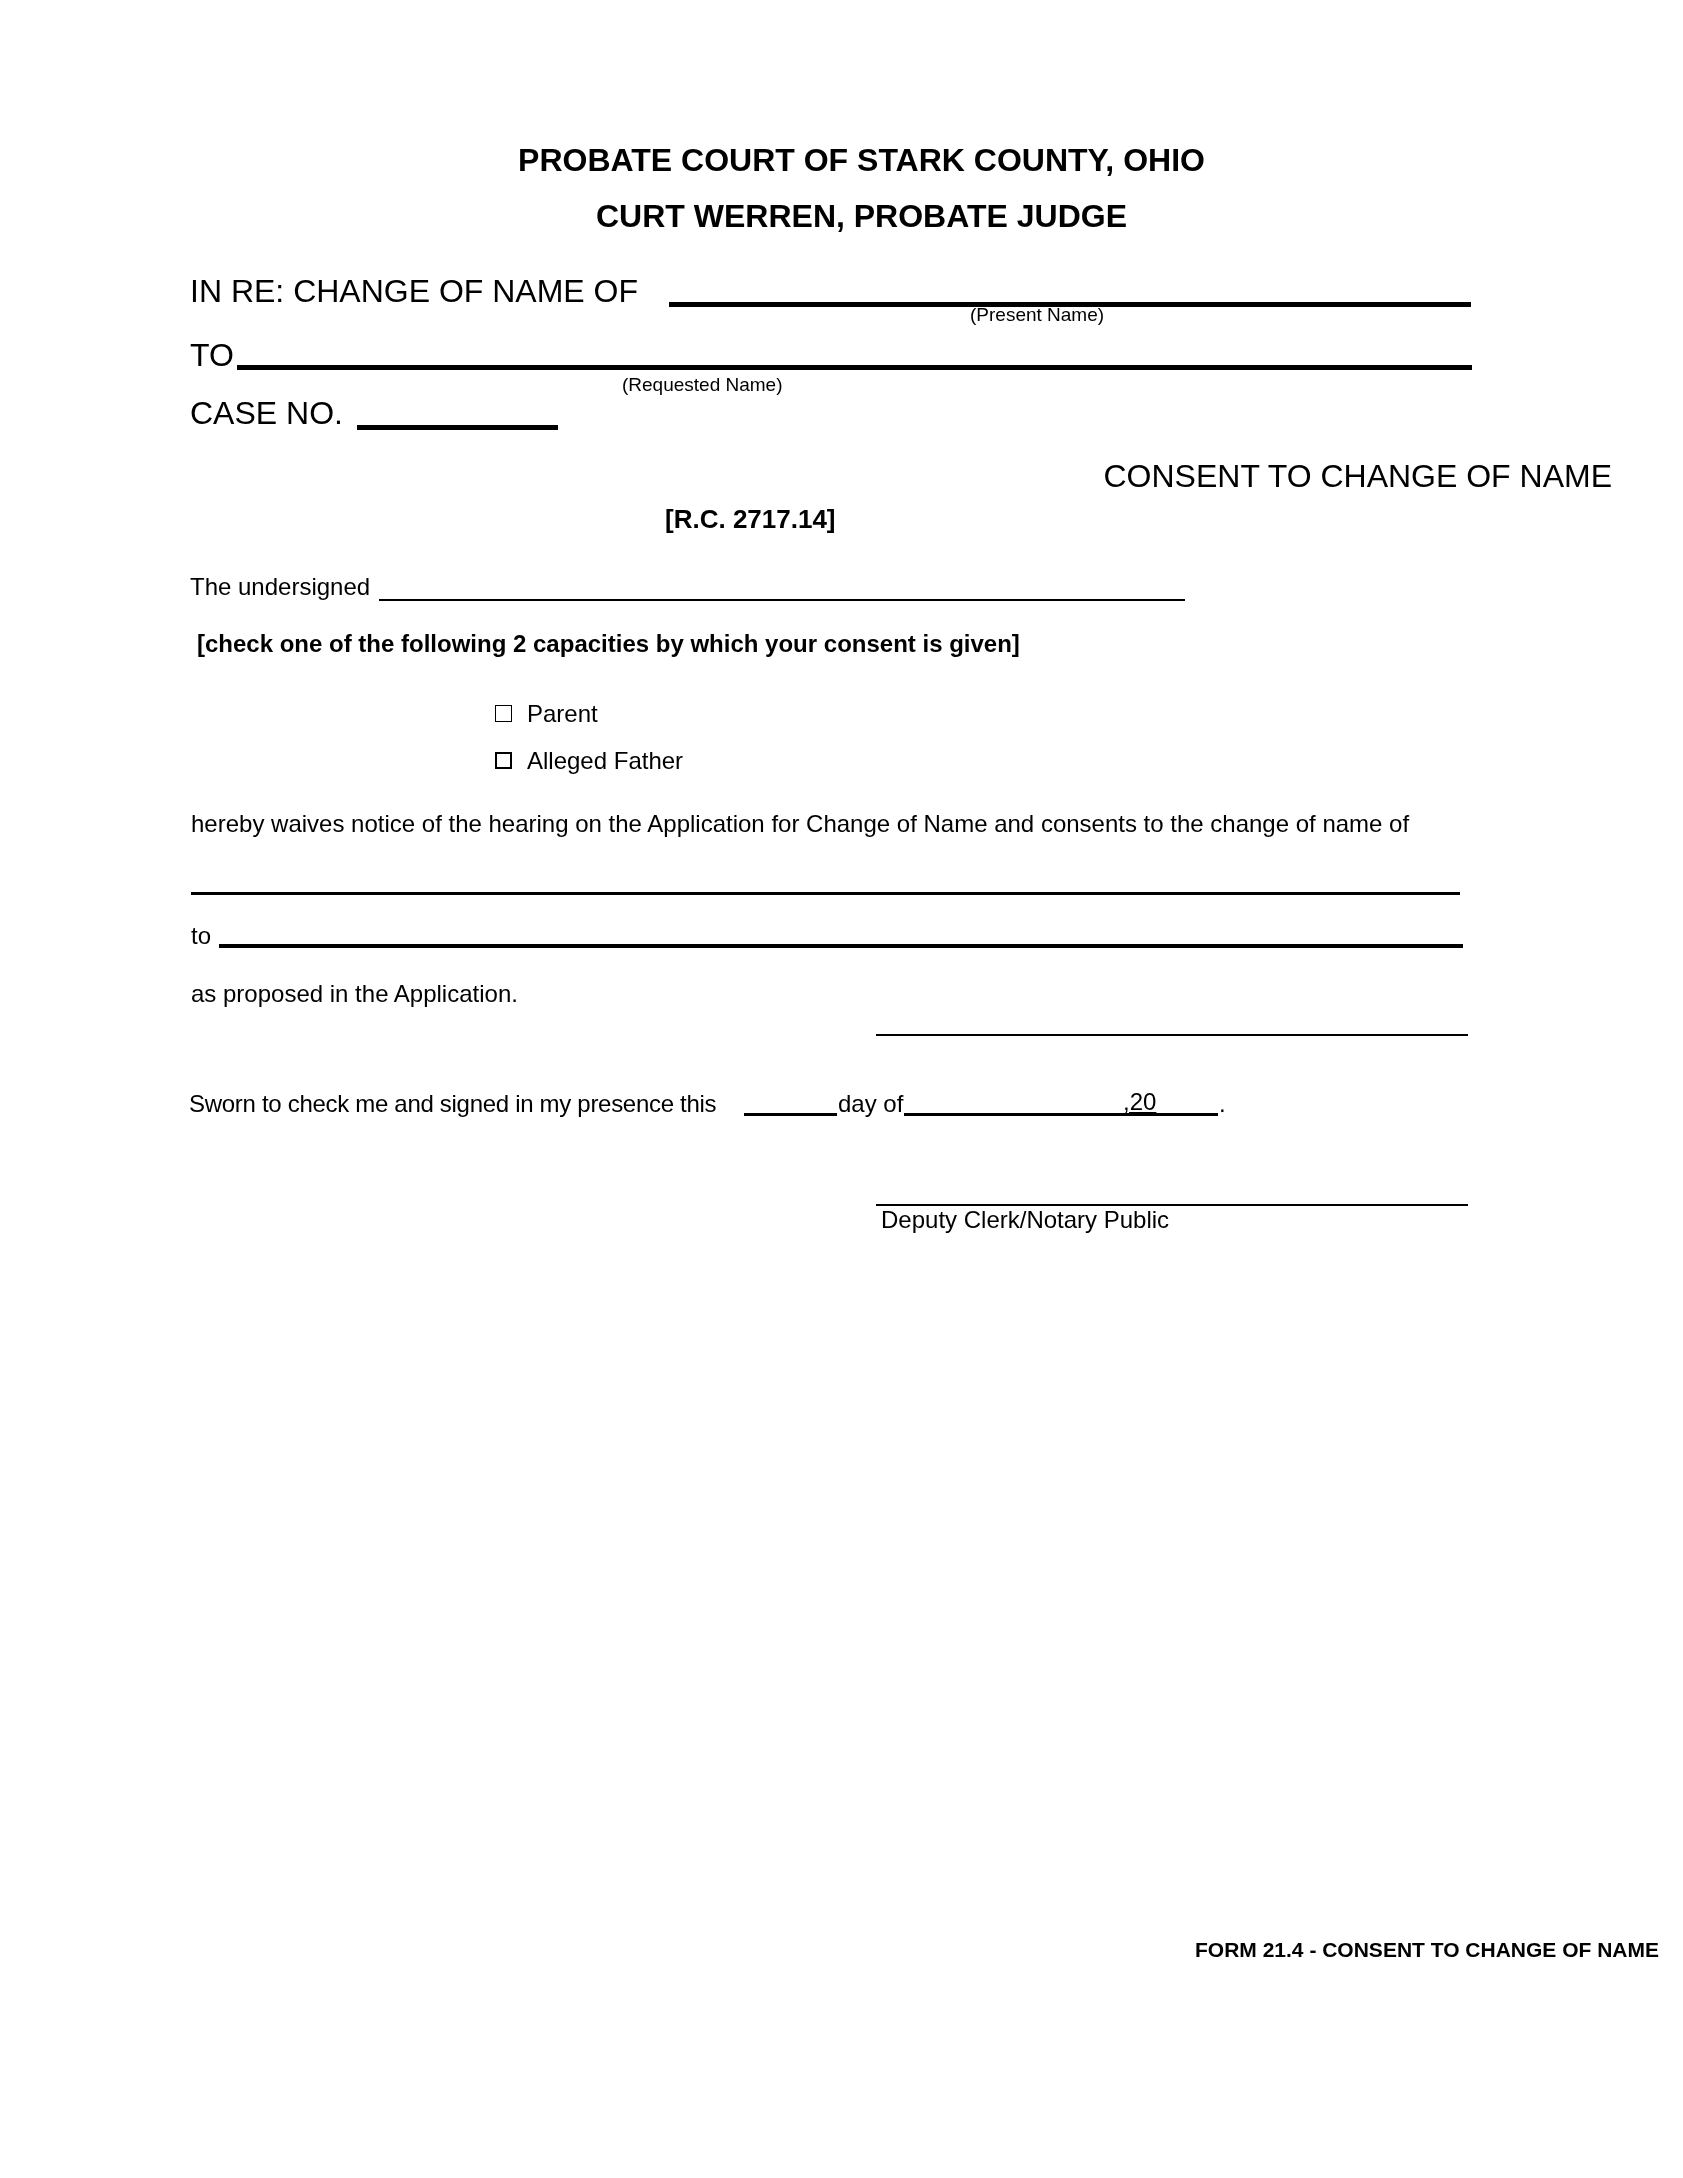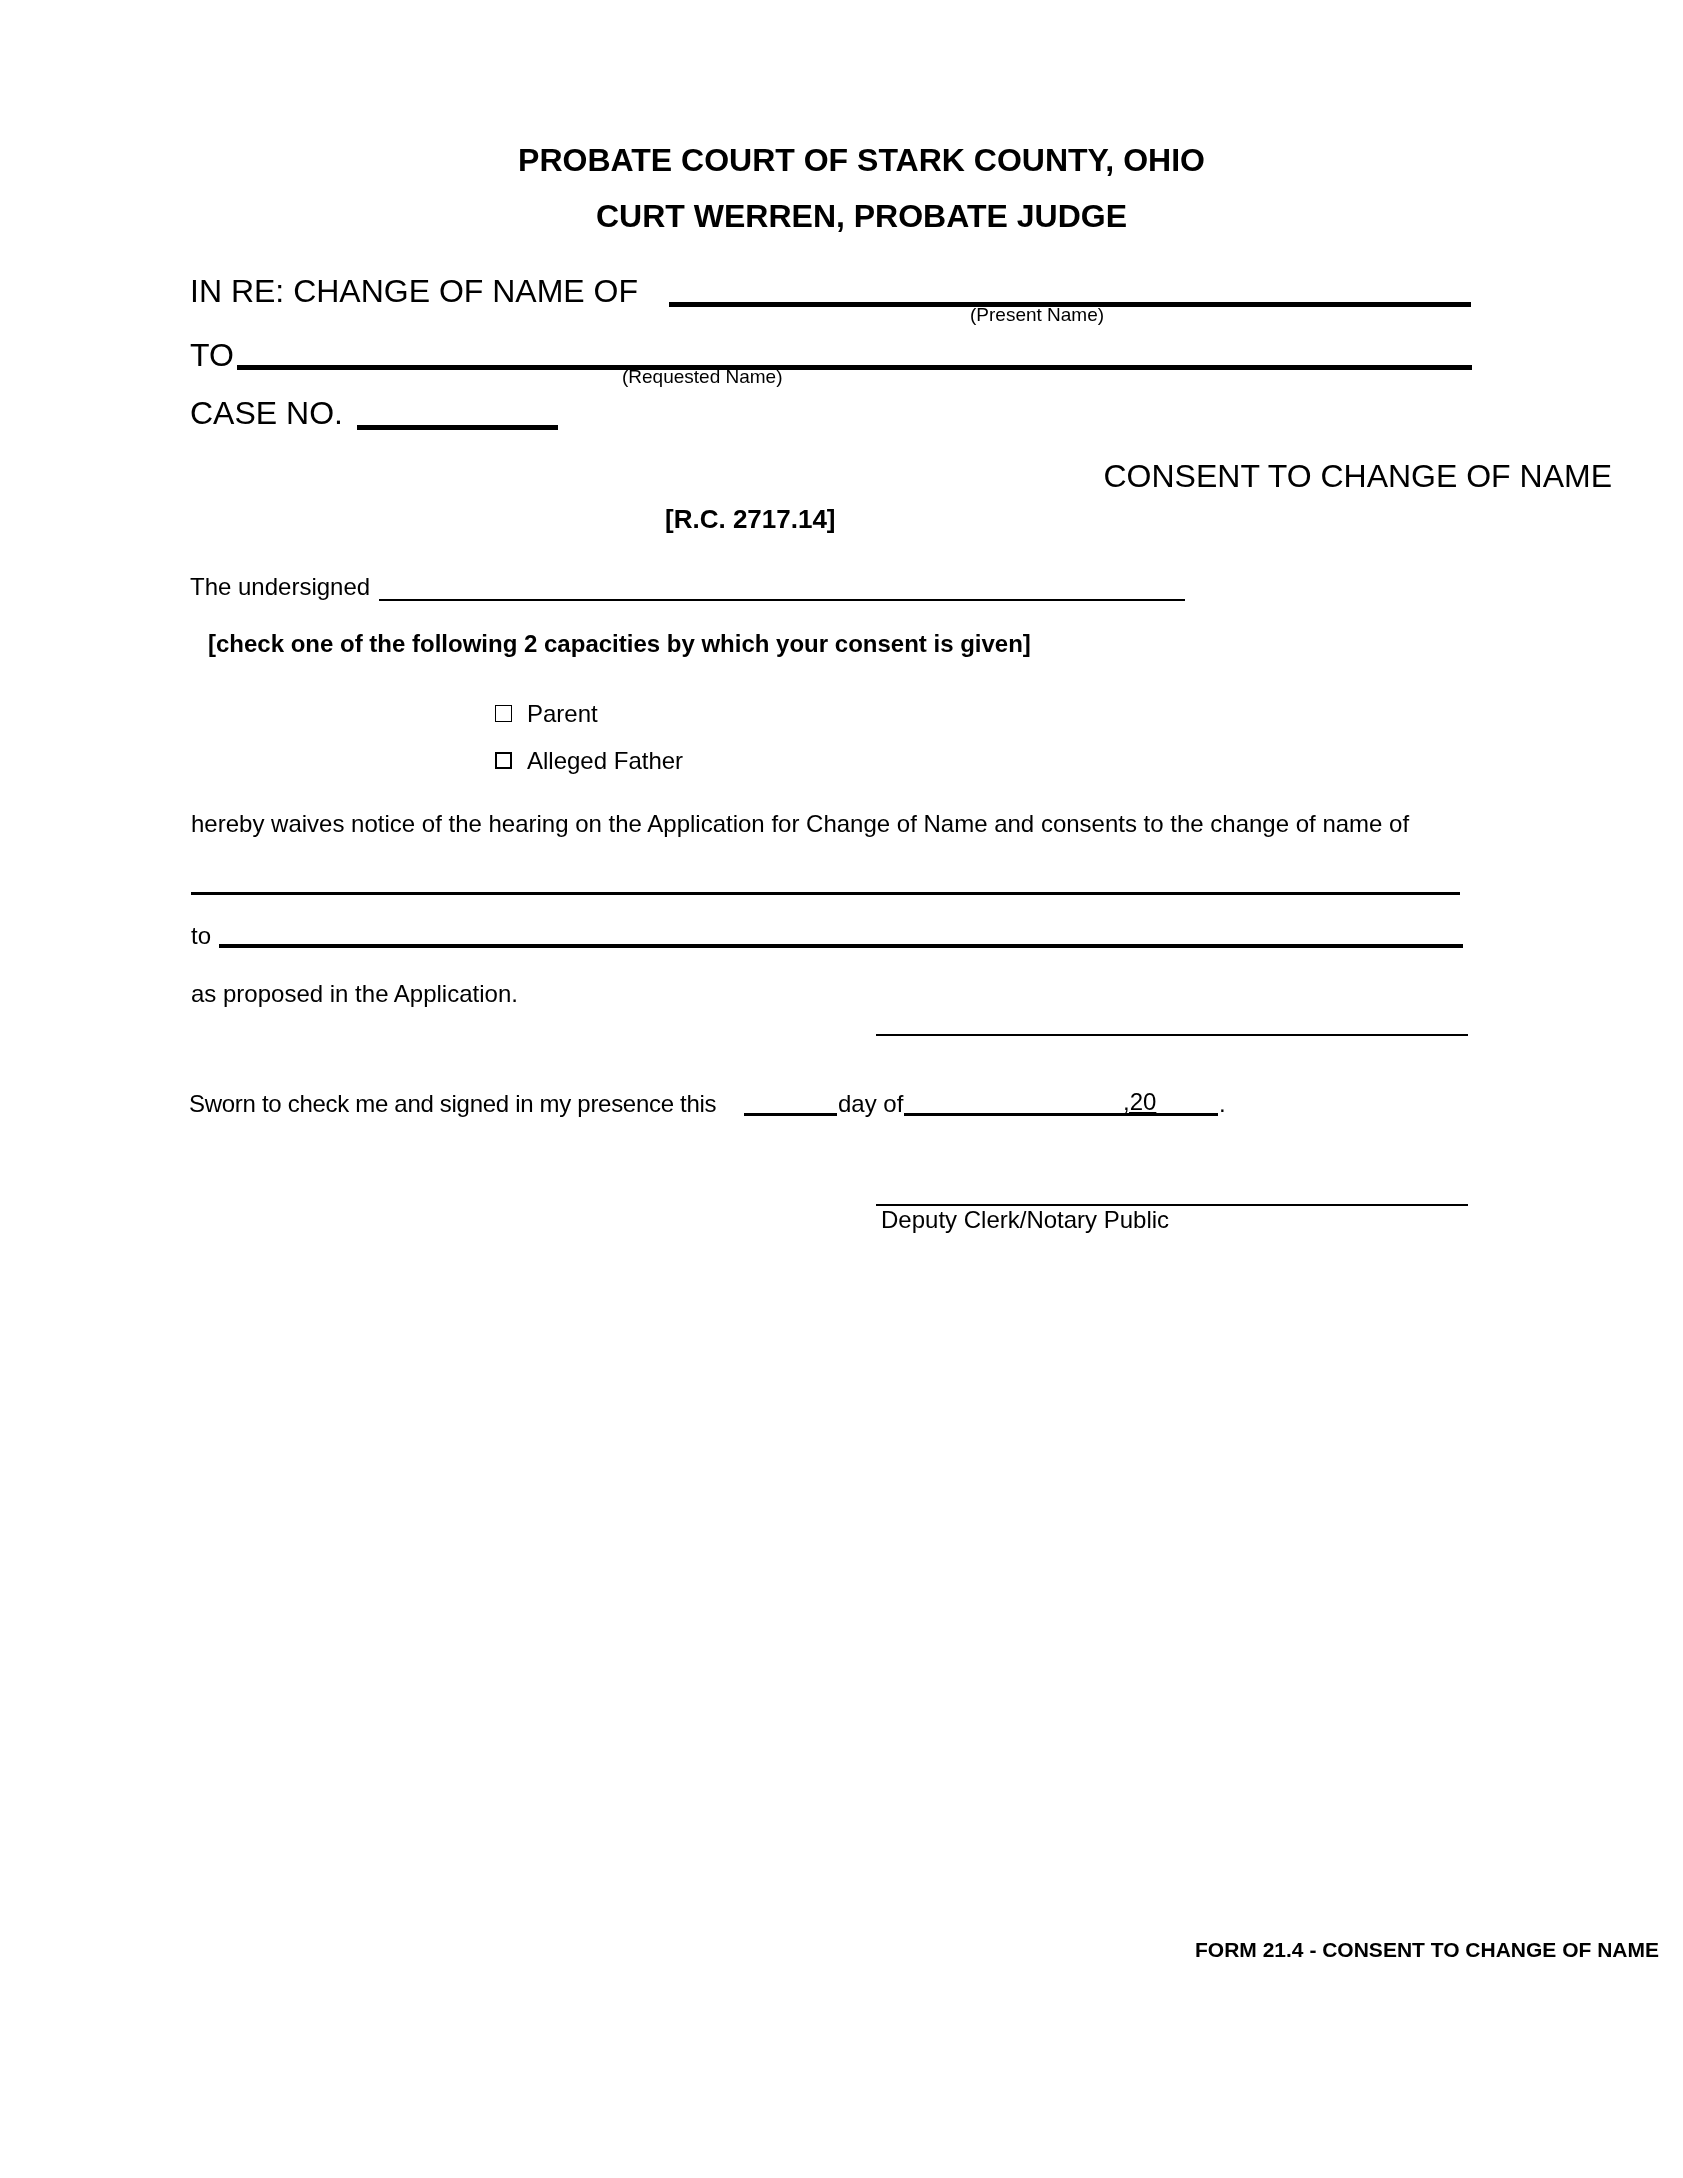--- a/index.html
+++ b/index.html
@@ -17,32 +17,32 @@
 
 <div class="abs hdr" style="top:142px;">PROBATE COURT OF STARK COUNTY, OHIO</div>
 <div class="abs hdr" style="top:198px;">CURT WERREN, PROBATE JUDGE</div>
 
 <div class="abs bigb" style="left:190px; top:273px;">IN RE: CHANGE OF NAME OF</div>
 <div class="line" style="left:669px; top:302px; width:802px; height:5px;"></div>
 <div class="abs small" style="left:970px; top:304px;">(Present Name)</div>
 
 <div class="abs bigb" style="left:190px; top:337px;">TO</div>
 <div class="line" style="left:237px; top:365px; width:1235px; height:5px;"></div>
-<div class="abs small" style="left:622px; top:366px;">(Requested Name)</div>
+<div class="abs small" style="left:622px; top:374px;">(Requested Name)</div>
 
 <div class="abs bigb" style="left:190px; top:395px;text-align:center;">CASE NO.</div>
 <div class="line" style="left:357px; top:425px; width:201px; height:5px;"></div>
 
 <div class="abs bigb" style="left:0; width:1612px; text-align:right; top:458px;">CONSENT TO CHANGE OF NAME</div>
 <div class="abs" style="left:665px; top:504px; font-weight:bold; font-size:26px;">[R.C. 2717.14]</div>
 
 <div class="abs reg" style="left:190px; top:573px;">The undersigned</div>
 <div class="line" style="left:379px; top:599px; width:806px; height:2px;"></div>
 
-<div class="abs" style="left:208px; top:630px; font-weight:bold; font-size:24px;">[check one of the following 2 capacities by which your consent is given]</div>
+<div class="abs" style="left:197px; top:630px; font-weight:bold; font-size:24px;">[check one of the following 2 capacities by which your consent is given]</div>
 
 <div class="box" style="left:495px; top:705px; border-width:1.5px;"></div>
 <div class="abs reg" style="left:527px; top:700px;">Parent</div>
 
 <div class="box" style="left:495px; top:752px;"></div>
 <div class="abs reg" style="left:527px; top:747px;">Alleged Father</div>
 
 <div class="abs reg" style="left:191px; top:810px;">hereby waives notice of the hearing on the Application for Change of Name and consents to the change of name of</div>
 <div class="line" style="left:191px; top:892px; width:1269px; height:3px;"></div>
 

